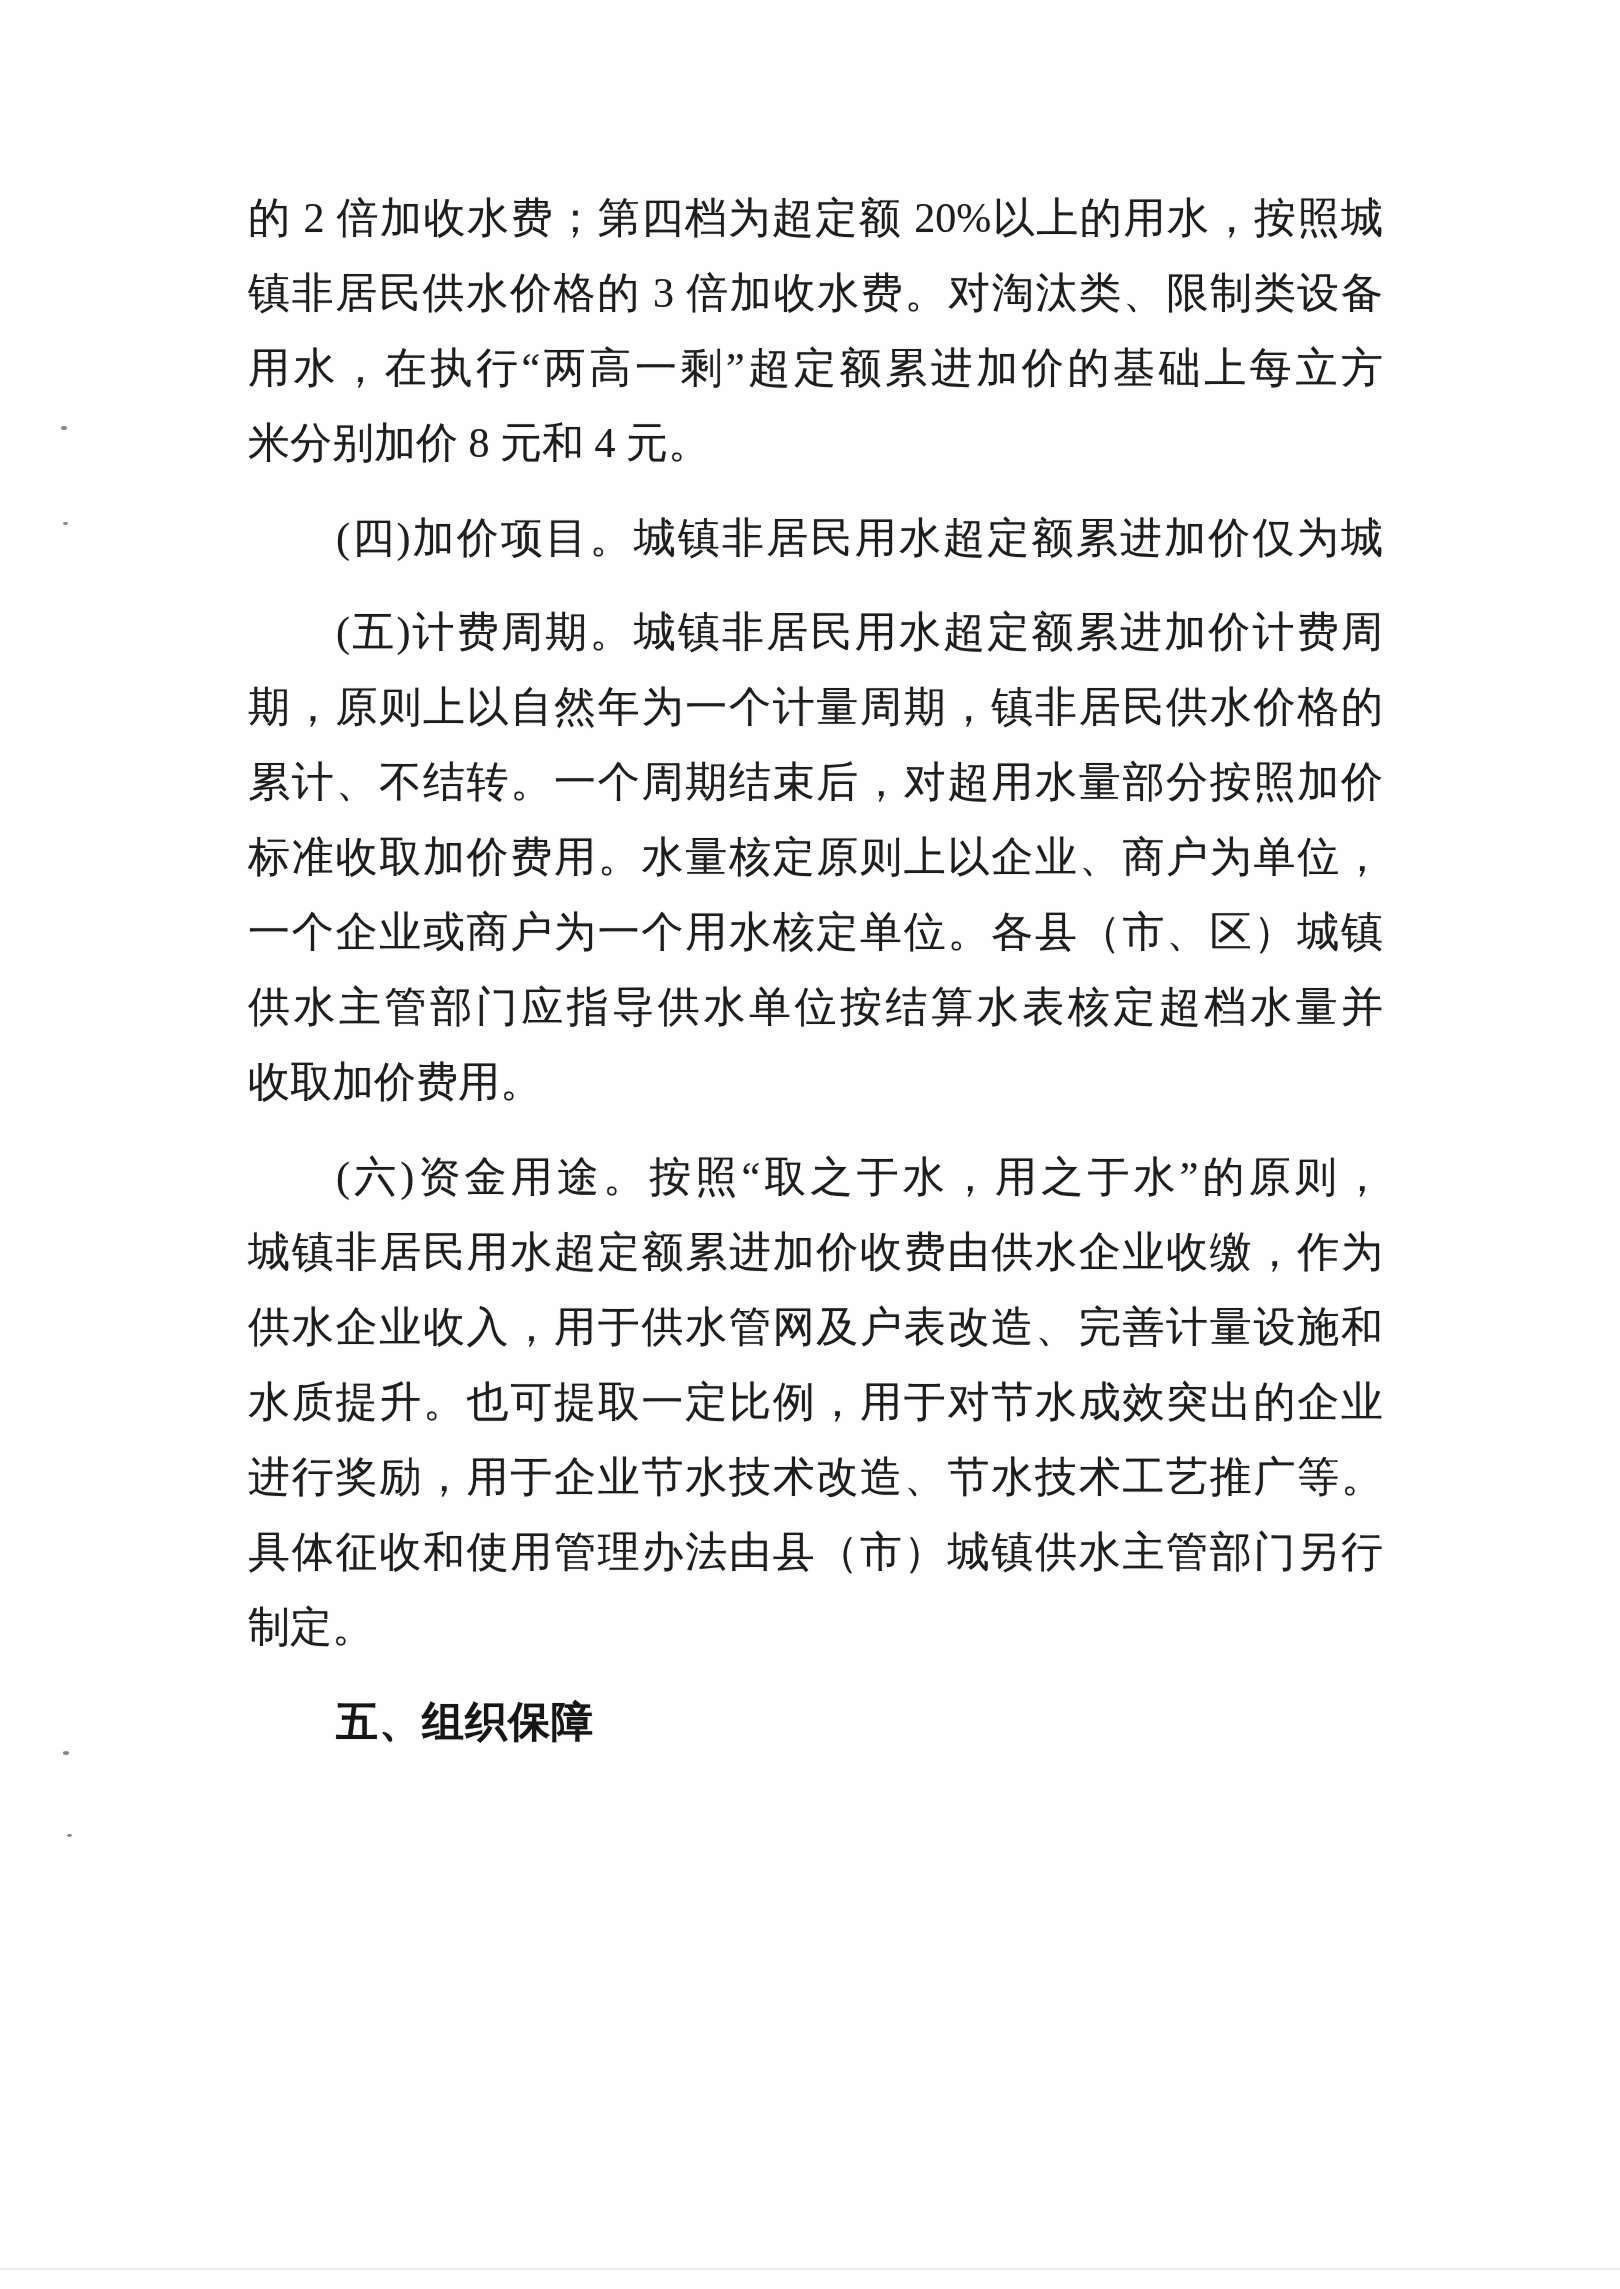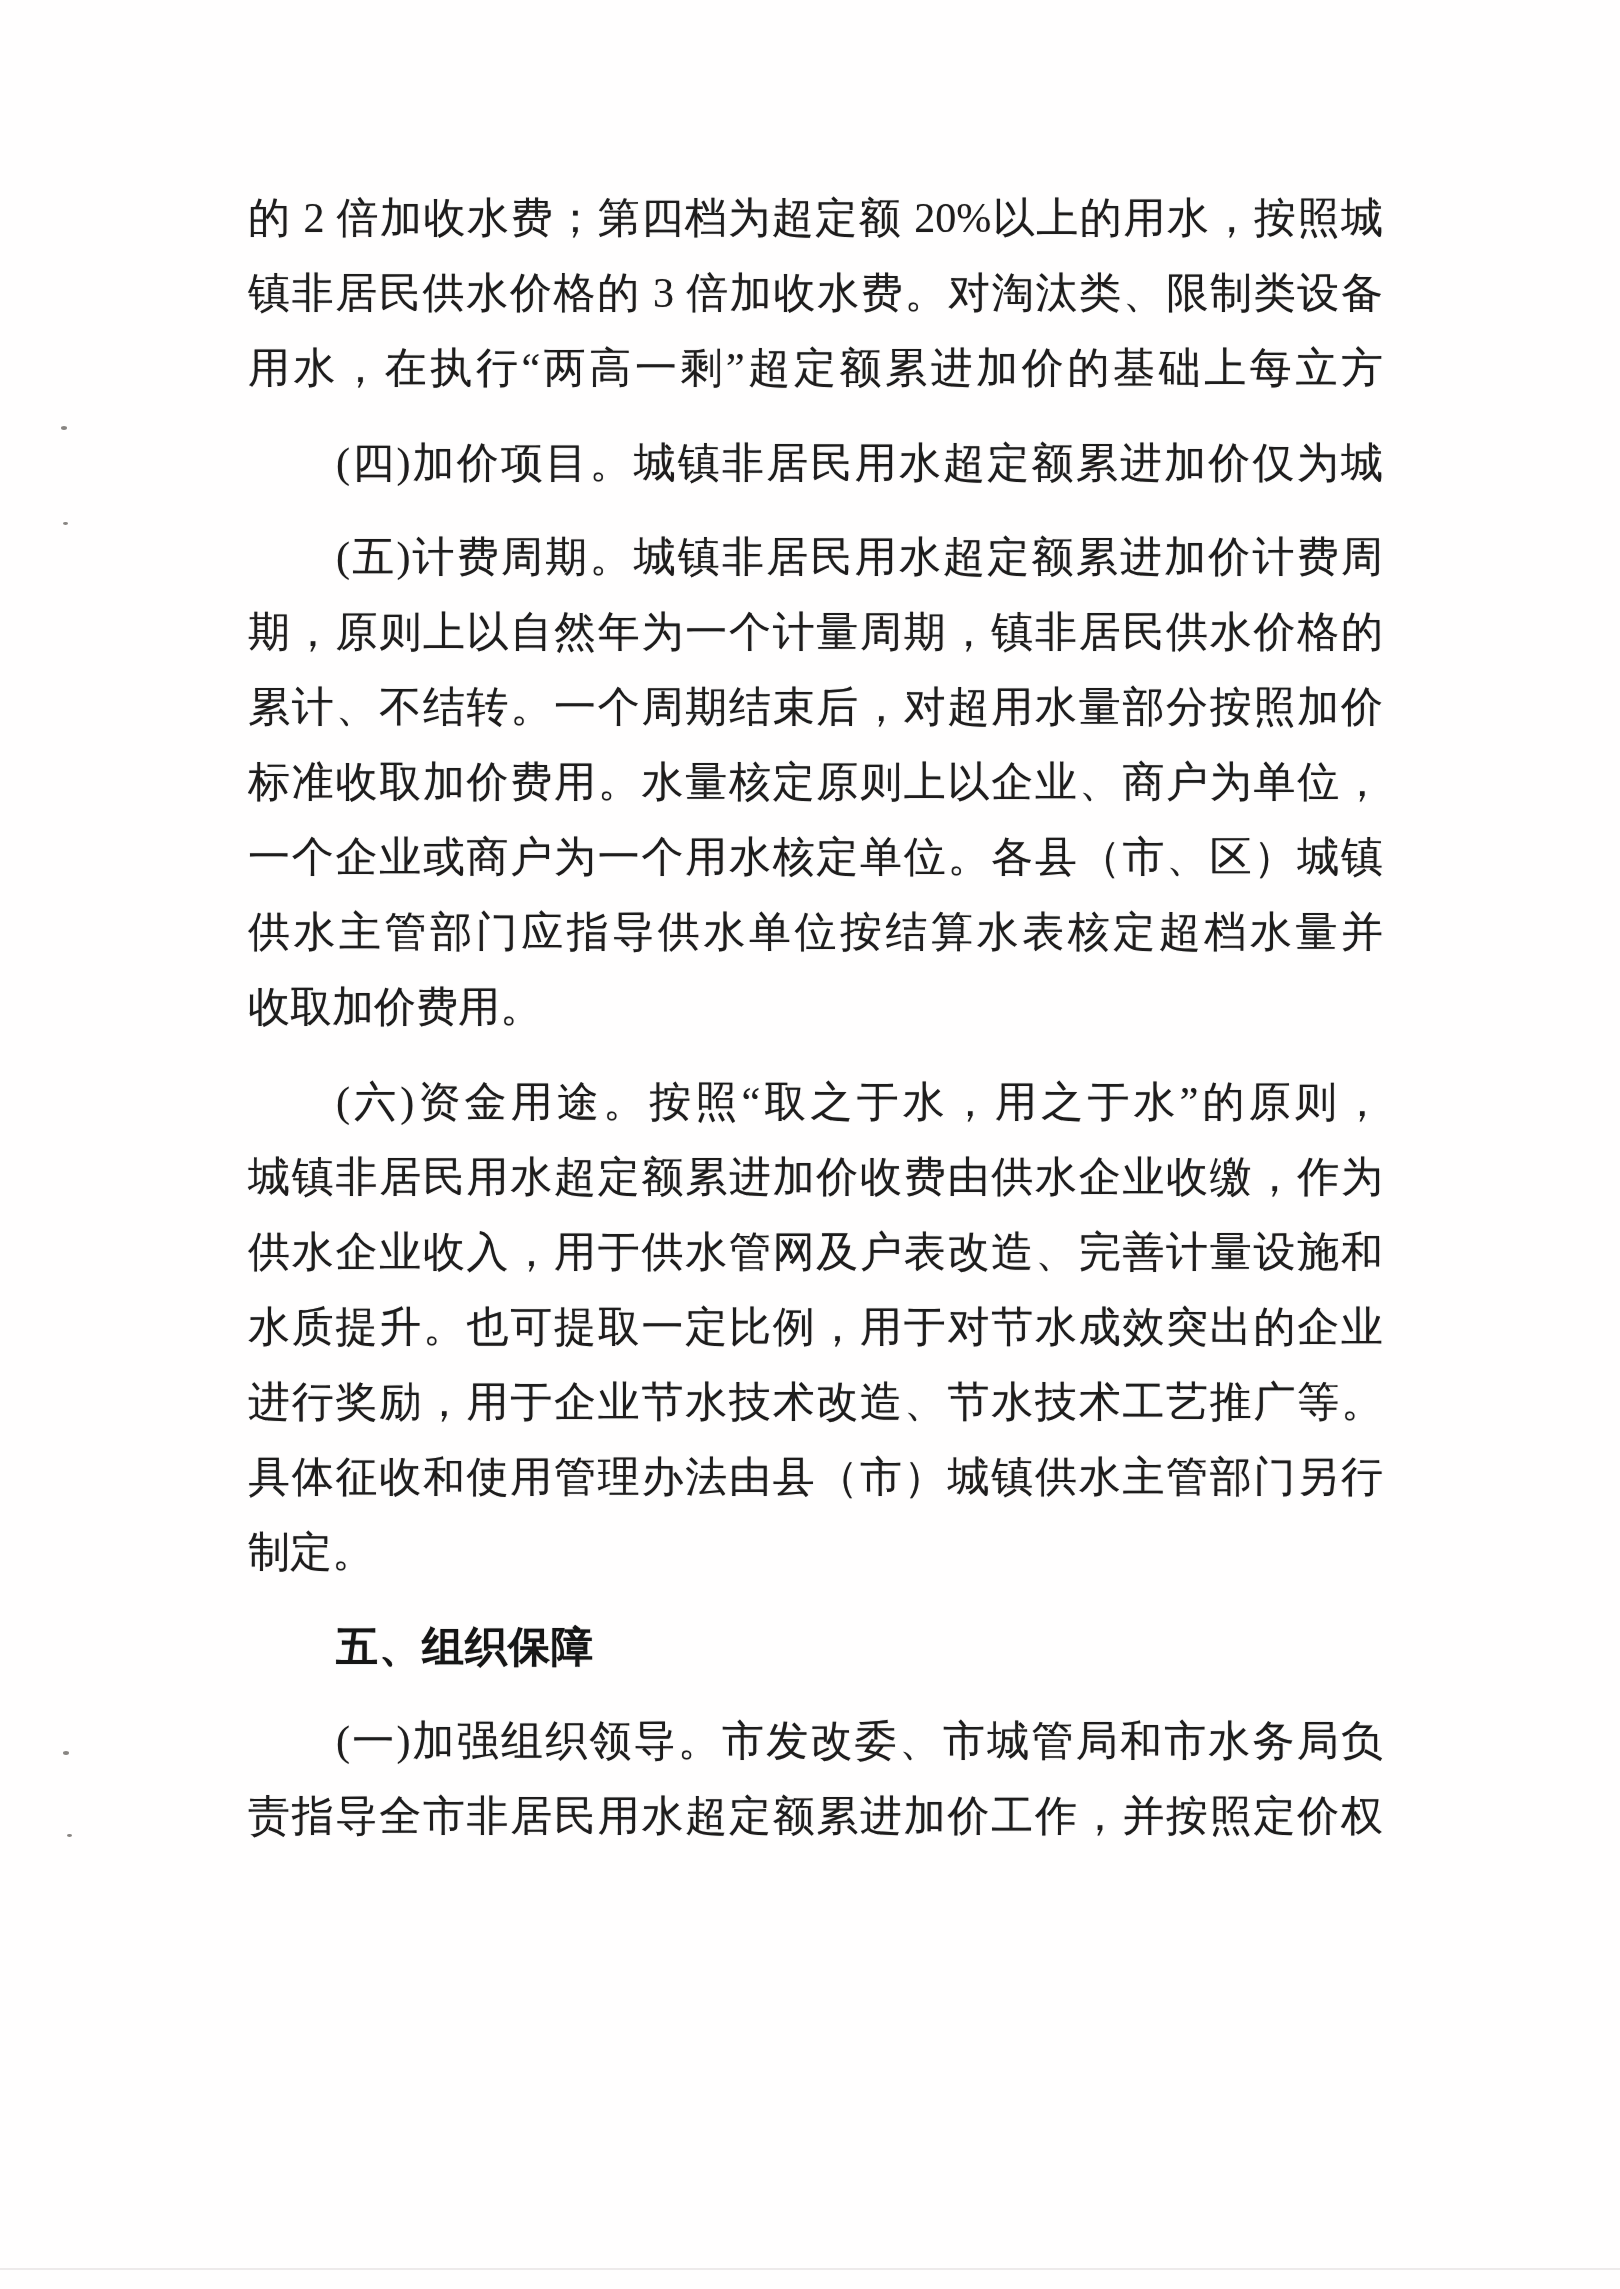--- a/index.html
+++ b/index.html
@@ -68,20 +68,21 @@
 </style>
 </head>
 <body>
 
 <div class="page">
   <div class="text-block">
       <div class="para">
         <div class="line fill">的 2 倍加收水费；第四档为超定额 20%以上的用水，按照城</div>
         <div class="line fill">镇非居民供水价格的 3 倍加收水费。对淘汰类、限制类设备</div>
         <div class="line fill">用水，在执行“两高一剩”超定额累进加价的基础上每立方</div>
+        <div class="line">米分别加价 8 元和 4 元。</div>
       </div>
       <div class="para">
         <div class="line fill indent">(四)加价项目。城镇非居民用水超定额累进加价仅为城</div>
       </div>
       <div class="para">
         <div class="line fill indent">(五)计费周期。城镇非居民用水超定额累进加价计费周</div>
         <div class="line fill">期，原则上以自然年为一个计量周期，镇非居民供水价格的</div>
         <div class="line fill">累计、不结转。一个周期结束后，对超用水量部分按照加价</div>
         <div class="line fill">标准收取加价费用。水量核定原则上以企业、商户为单位，</div>
         <div class="line fill">一个企业或商户为一个用水核定单位。各县（市、区）城镇</div>
@@ -93,24 +94,20 @@
         <div class="line fill">城镇非居民用水超定额累进加价收费由供水企业收缴，作为</div>
         <div class="line fill">供水企业收入，用于供水管网及户表改造、完善计量设施和</div>
         <div class="line fill">水质提升。也可提取一定比例，用于对节水成效突出的企业</div>
         <div class="line fill">进行奖励，用于企业节水技术改造、节水技术工艺推广等。</div>
         <div class="line fill">具体征收和使用管理办法由县（市）城镇供水主管部门另行</div>
         <div class="line">制定。</div>
       </div>
       <div class="para heading">
         <div class="line indent">五、组织保障</div>
       </div>
-      <div class="para">
-        <div class="line fill indent">(一)加强组织领导。市发改委、市城管局和市水务局负</div>
-        <div class="line fill">责指导全市非居民用水超定额累进加价工作，并按照定价权</div>
-      </div>
     </div>
   <div id="specks">
       <div class="speck" style="left: 61px; top: 426px; width: 5.9px; height: 3.9px;"></div>
       <div class="speck" style="left: 63px; top: 522px; width: 4.9px; height: 2.9px;"></div>
       <div class="speck" style="left: 63px; top: 1751px; width: 5.9px; height: 3.9px;"></div>
       <div class="speck" style="left: 67px; top: 1834px; width: 4.9px; height: 2.9px;"></div>
     </div>
   <div class="page-bottom-edge"></div>
 </div>
 

